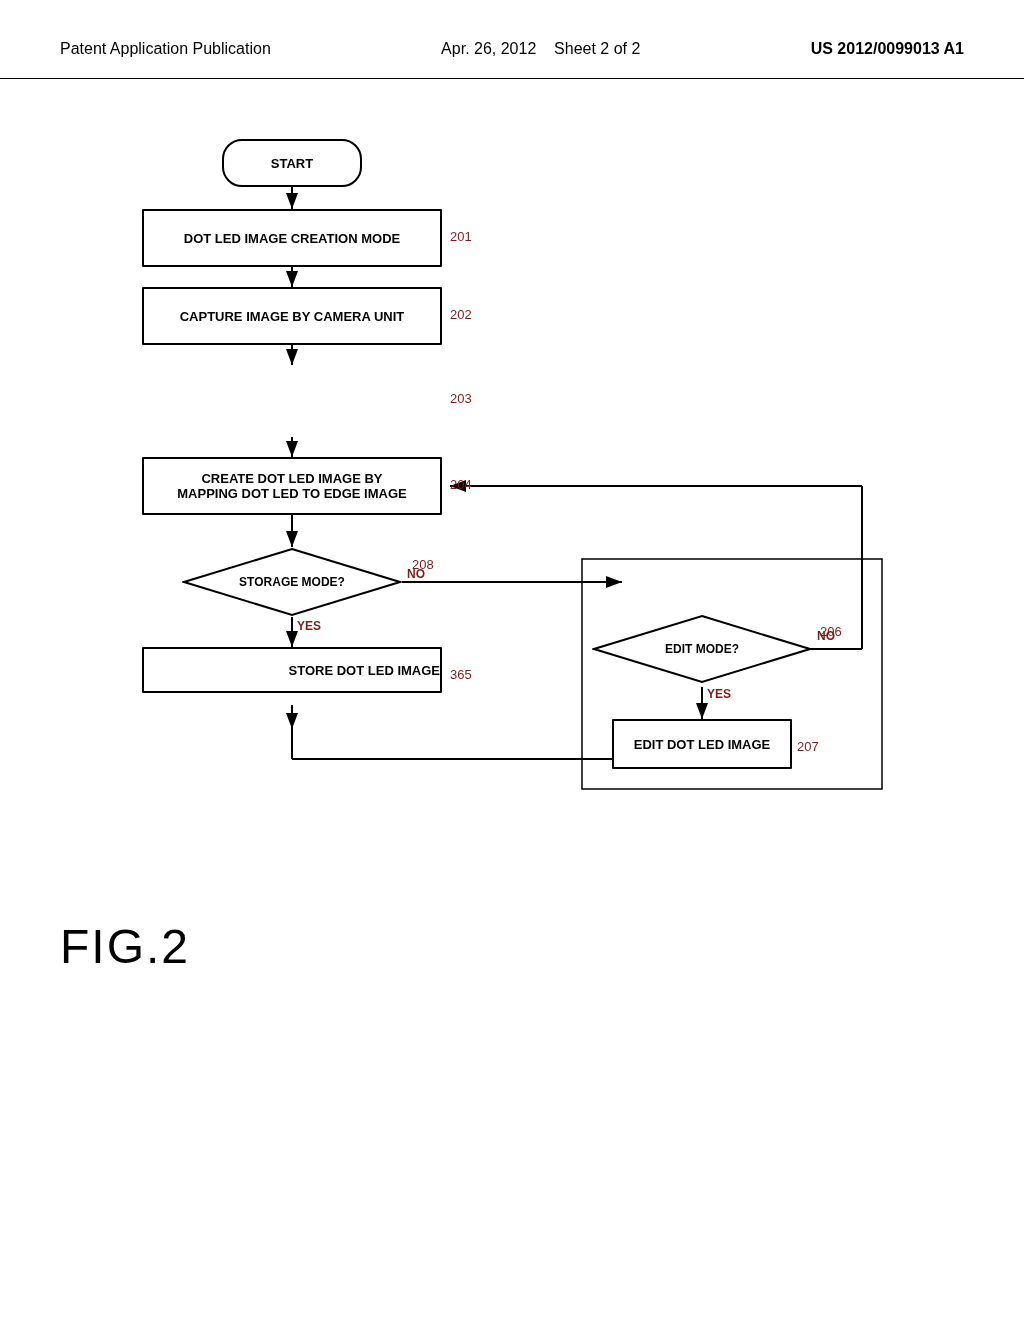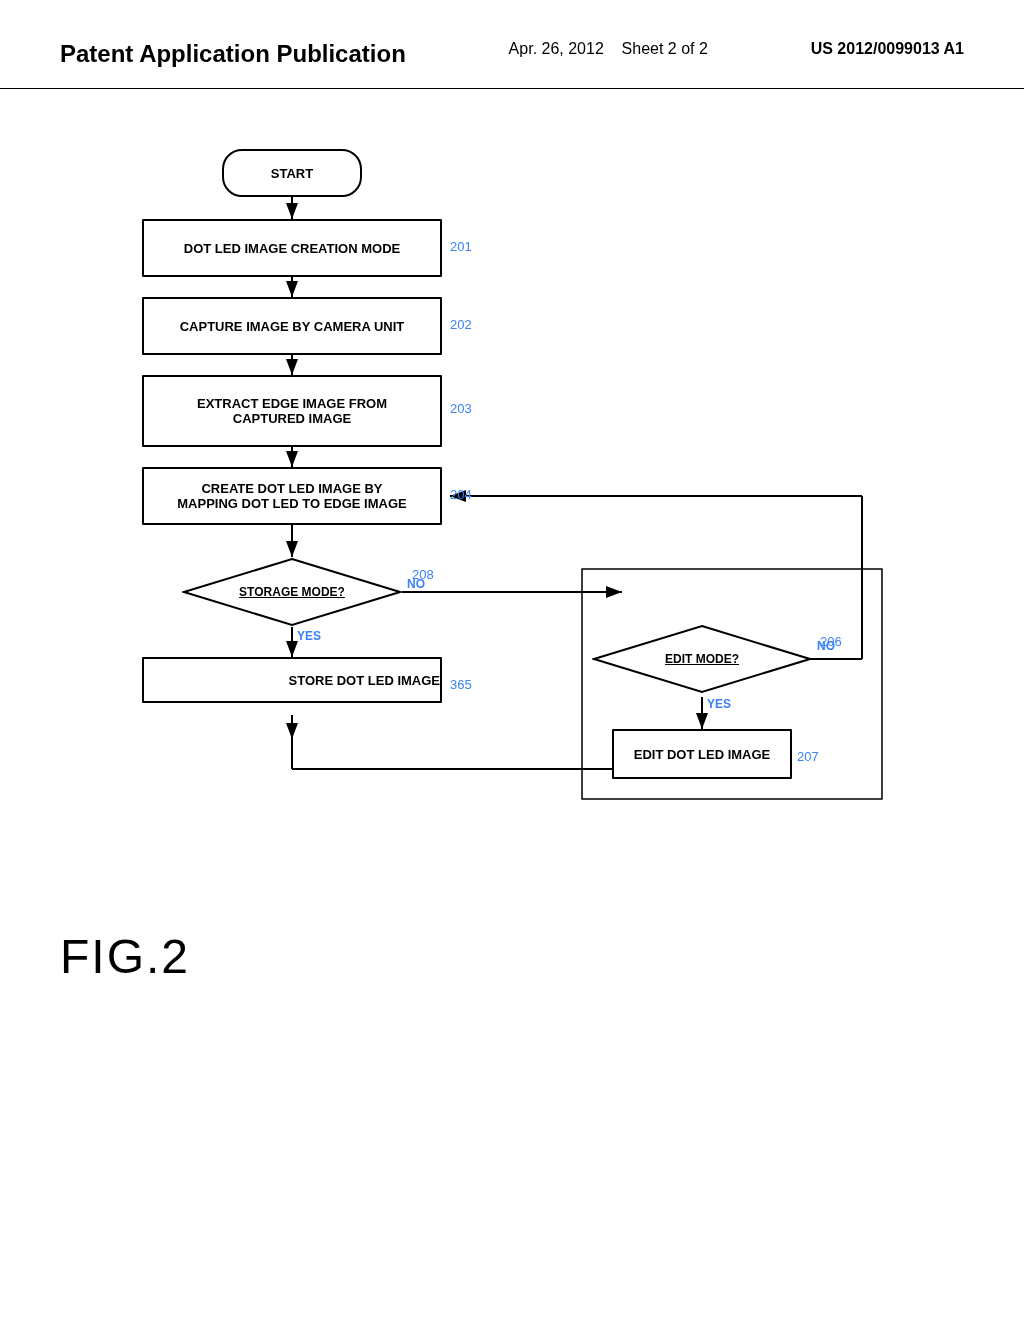--- a/index.html
+++ b/index.html
@@ -12,22 +12,22 @@
     }
 
     .header {
       display: flex;
       justify-content: space-between;
       align-items: flex-start;
       padding: 40px 60px 20px 60px;
       border-bottom: 1px solid #000;
     }
     .header-left {
-      font-size: 24px;
-      font-weight: bold;
+      font-size: 16px;
+      font-weight: normal;
     }
     .header-center {
       font-size: 16px;
       text-align: center;
     }
     .header-right {
       font-size: 16px;
       font-weight: bold;
     }
 
@@ -79,37 +79,36 @@
       width: 100%;
       height: 100%;
     }
 
     .diamond-text {
       position: relative;
       z-index: 1;
       font-size: 13px;
       font-weight: bold;
       text-align: center;
-      text-decoration: underline;
     }
 
     
     .arrows-svg {
       position: absolute;
       top: 0; left: 0;
       width: 100%;
       height: 100%;
       pointer-events: none;
     }
 
     
     .step-label {
       position: absolute;
       font-size: 13px;
-      color: #3b82f6;
+      color: #7f1d1d;
     }
 
     
     .fig-caption {
       text-align: center;
       font-size: 48px;
       font-weight: normal;
       margin-top: 40px;
       letter-spacing: 2px;
     }
@@ -177,24 +176,20 @@
       <span>201</span>
     </div>
 
     <div class="shape rect" style="left:60px; top:168px; width:300px; height:58px;">
       <span>CAPTURE IMAGE BY CAMERA UNIT</span>
     </div>
     <div class="step-label" style="left:368px; top:188px;">
       <span>202</span>
     </div>
 
-    <div class="shape rect" style="left:60px; top:246px; width:300px; height:72px; padding: 4px 8px;">
-      <span style="white-space:pre-line;">EXTRACT EDGE IMAGE FROM
-CAPTURED IMAGE</span>
-    </div>
     <div class="step-label" style="left:368px; top:272px;">
       <span>203</span>
     </div>
 
     <div class="shape rect" style="left:60px; top:338px; width:300px; height:58px; padding: 4px 8px;">
       <span style="white-space:pre-line;">CREATE DOT LED IMAGE BY
 MAPPING DOT LED TO EDGE IMAGE</span>
     </div>
     <div class="step-label" style="left:368px; top:358px;">
       <span>204</span>

